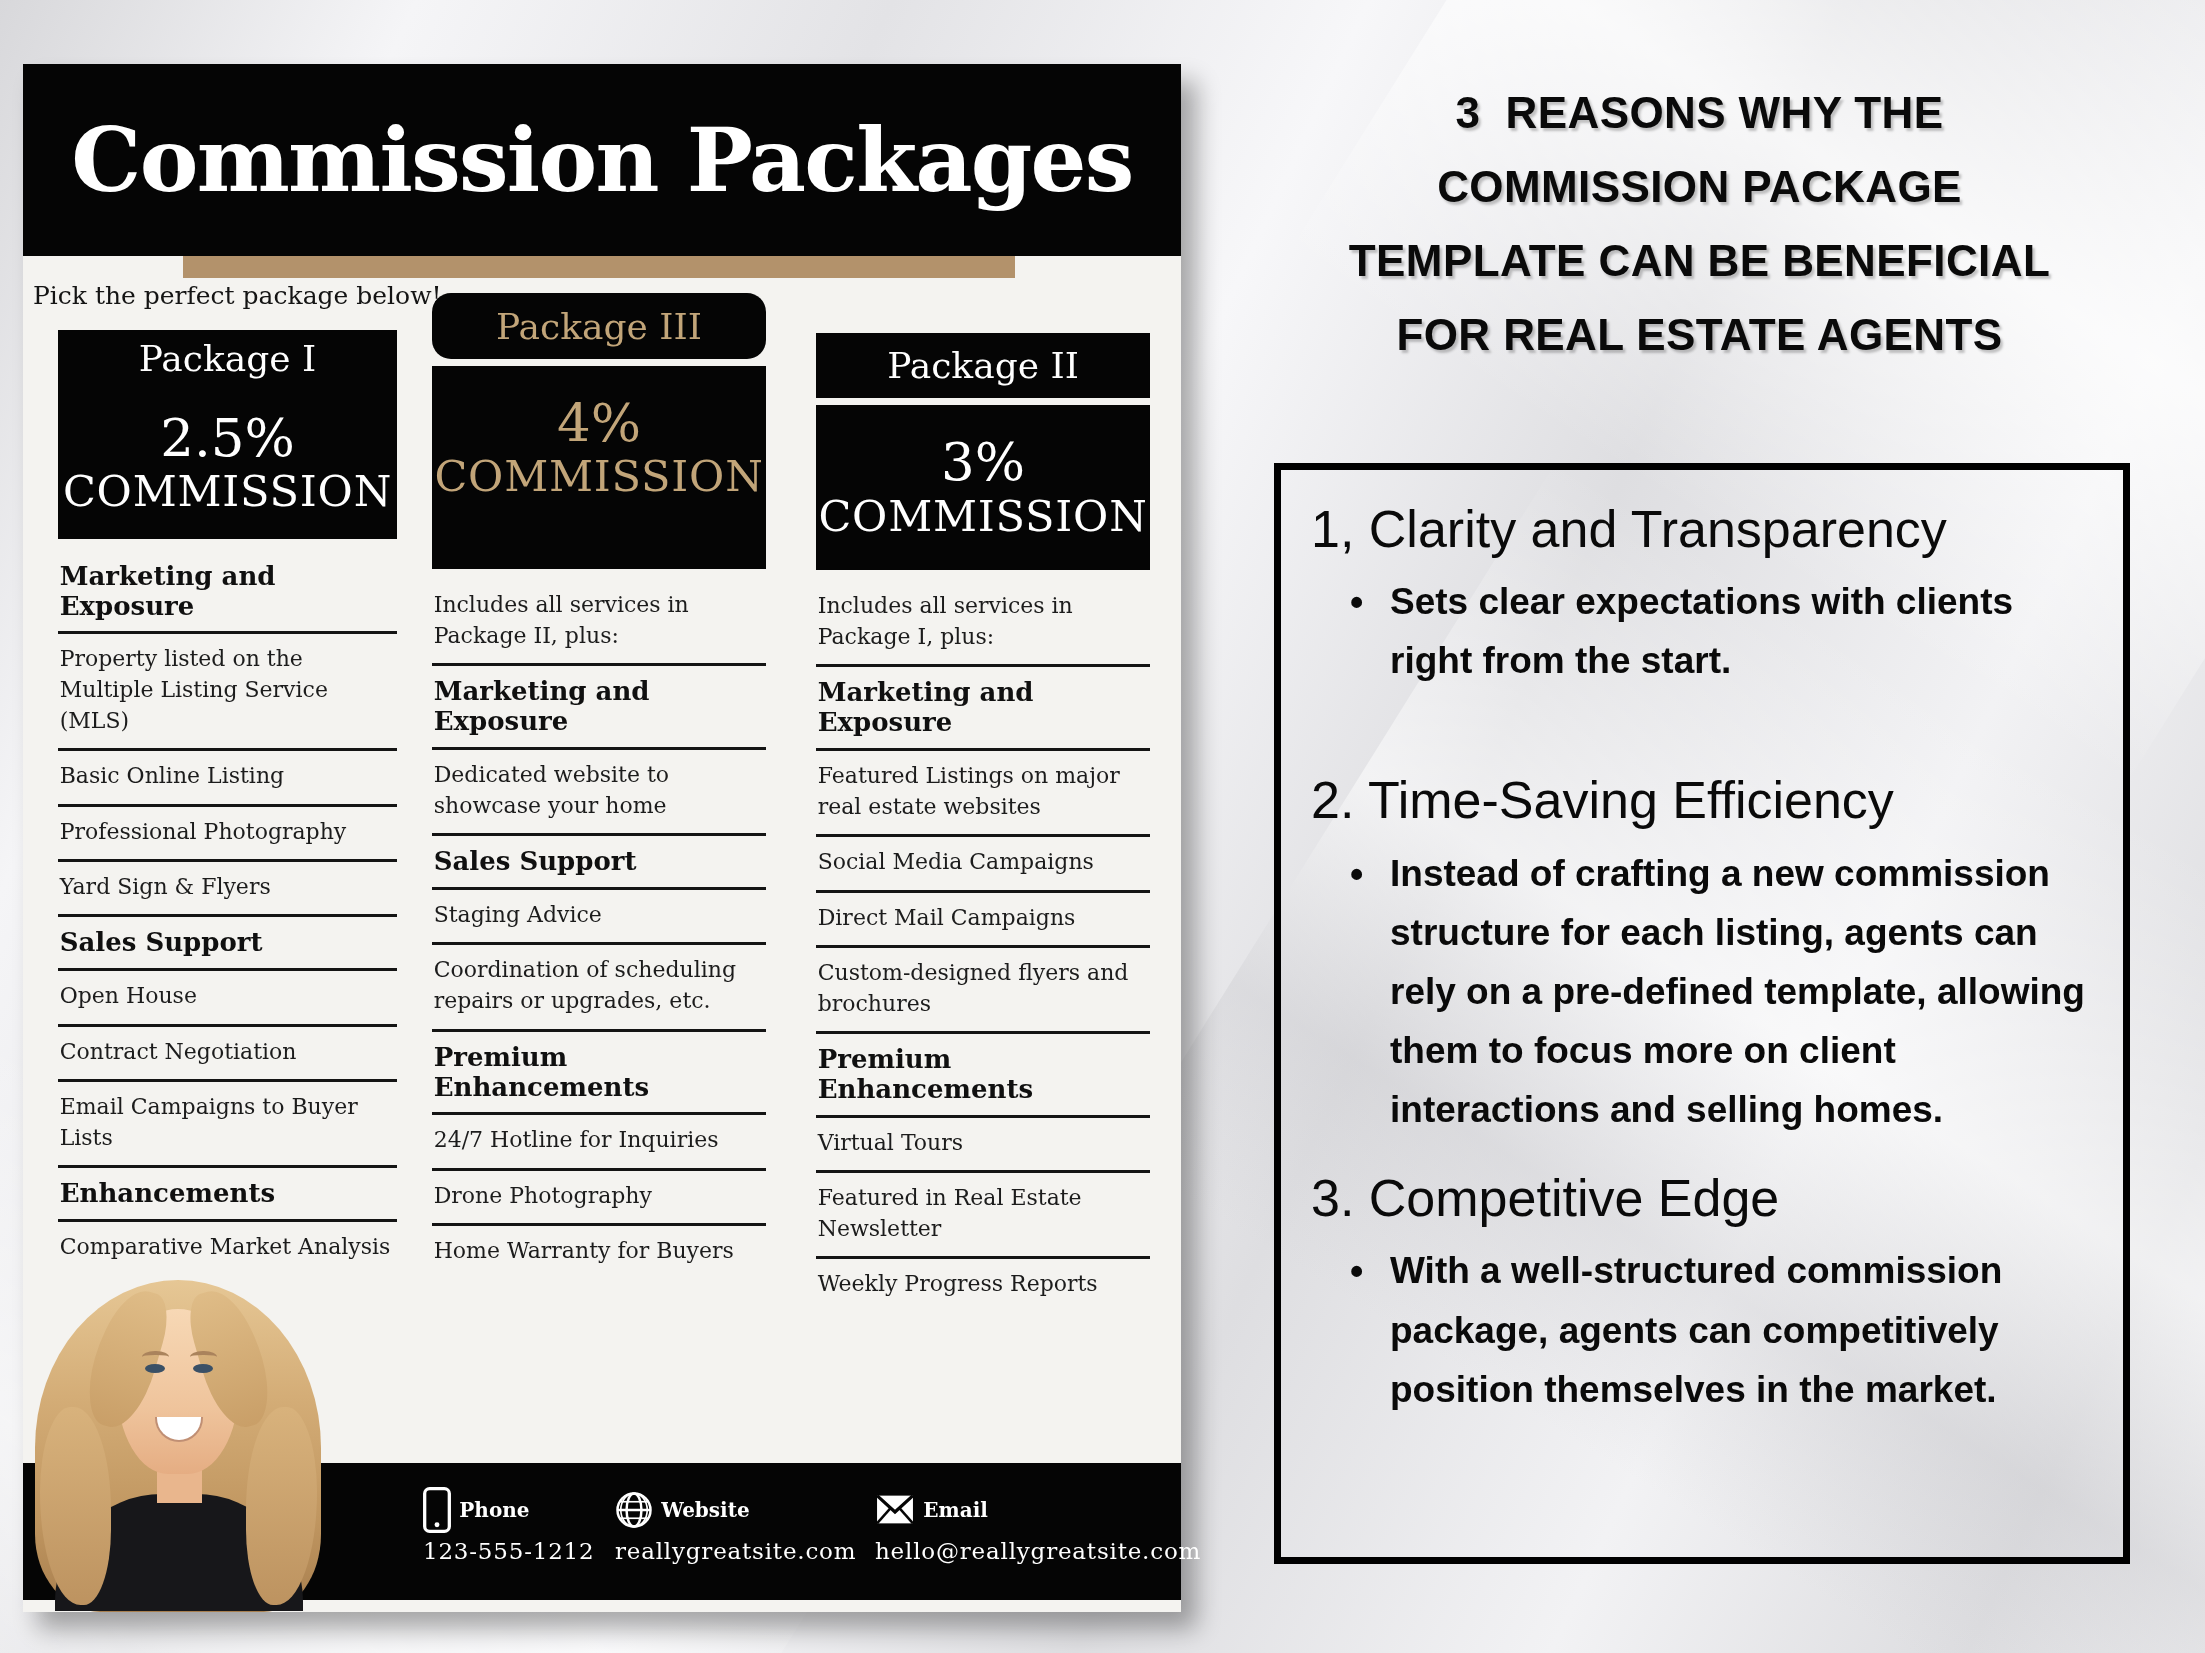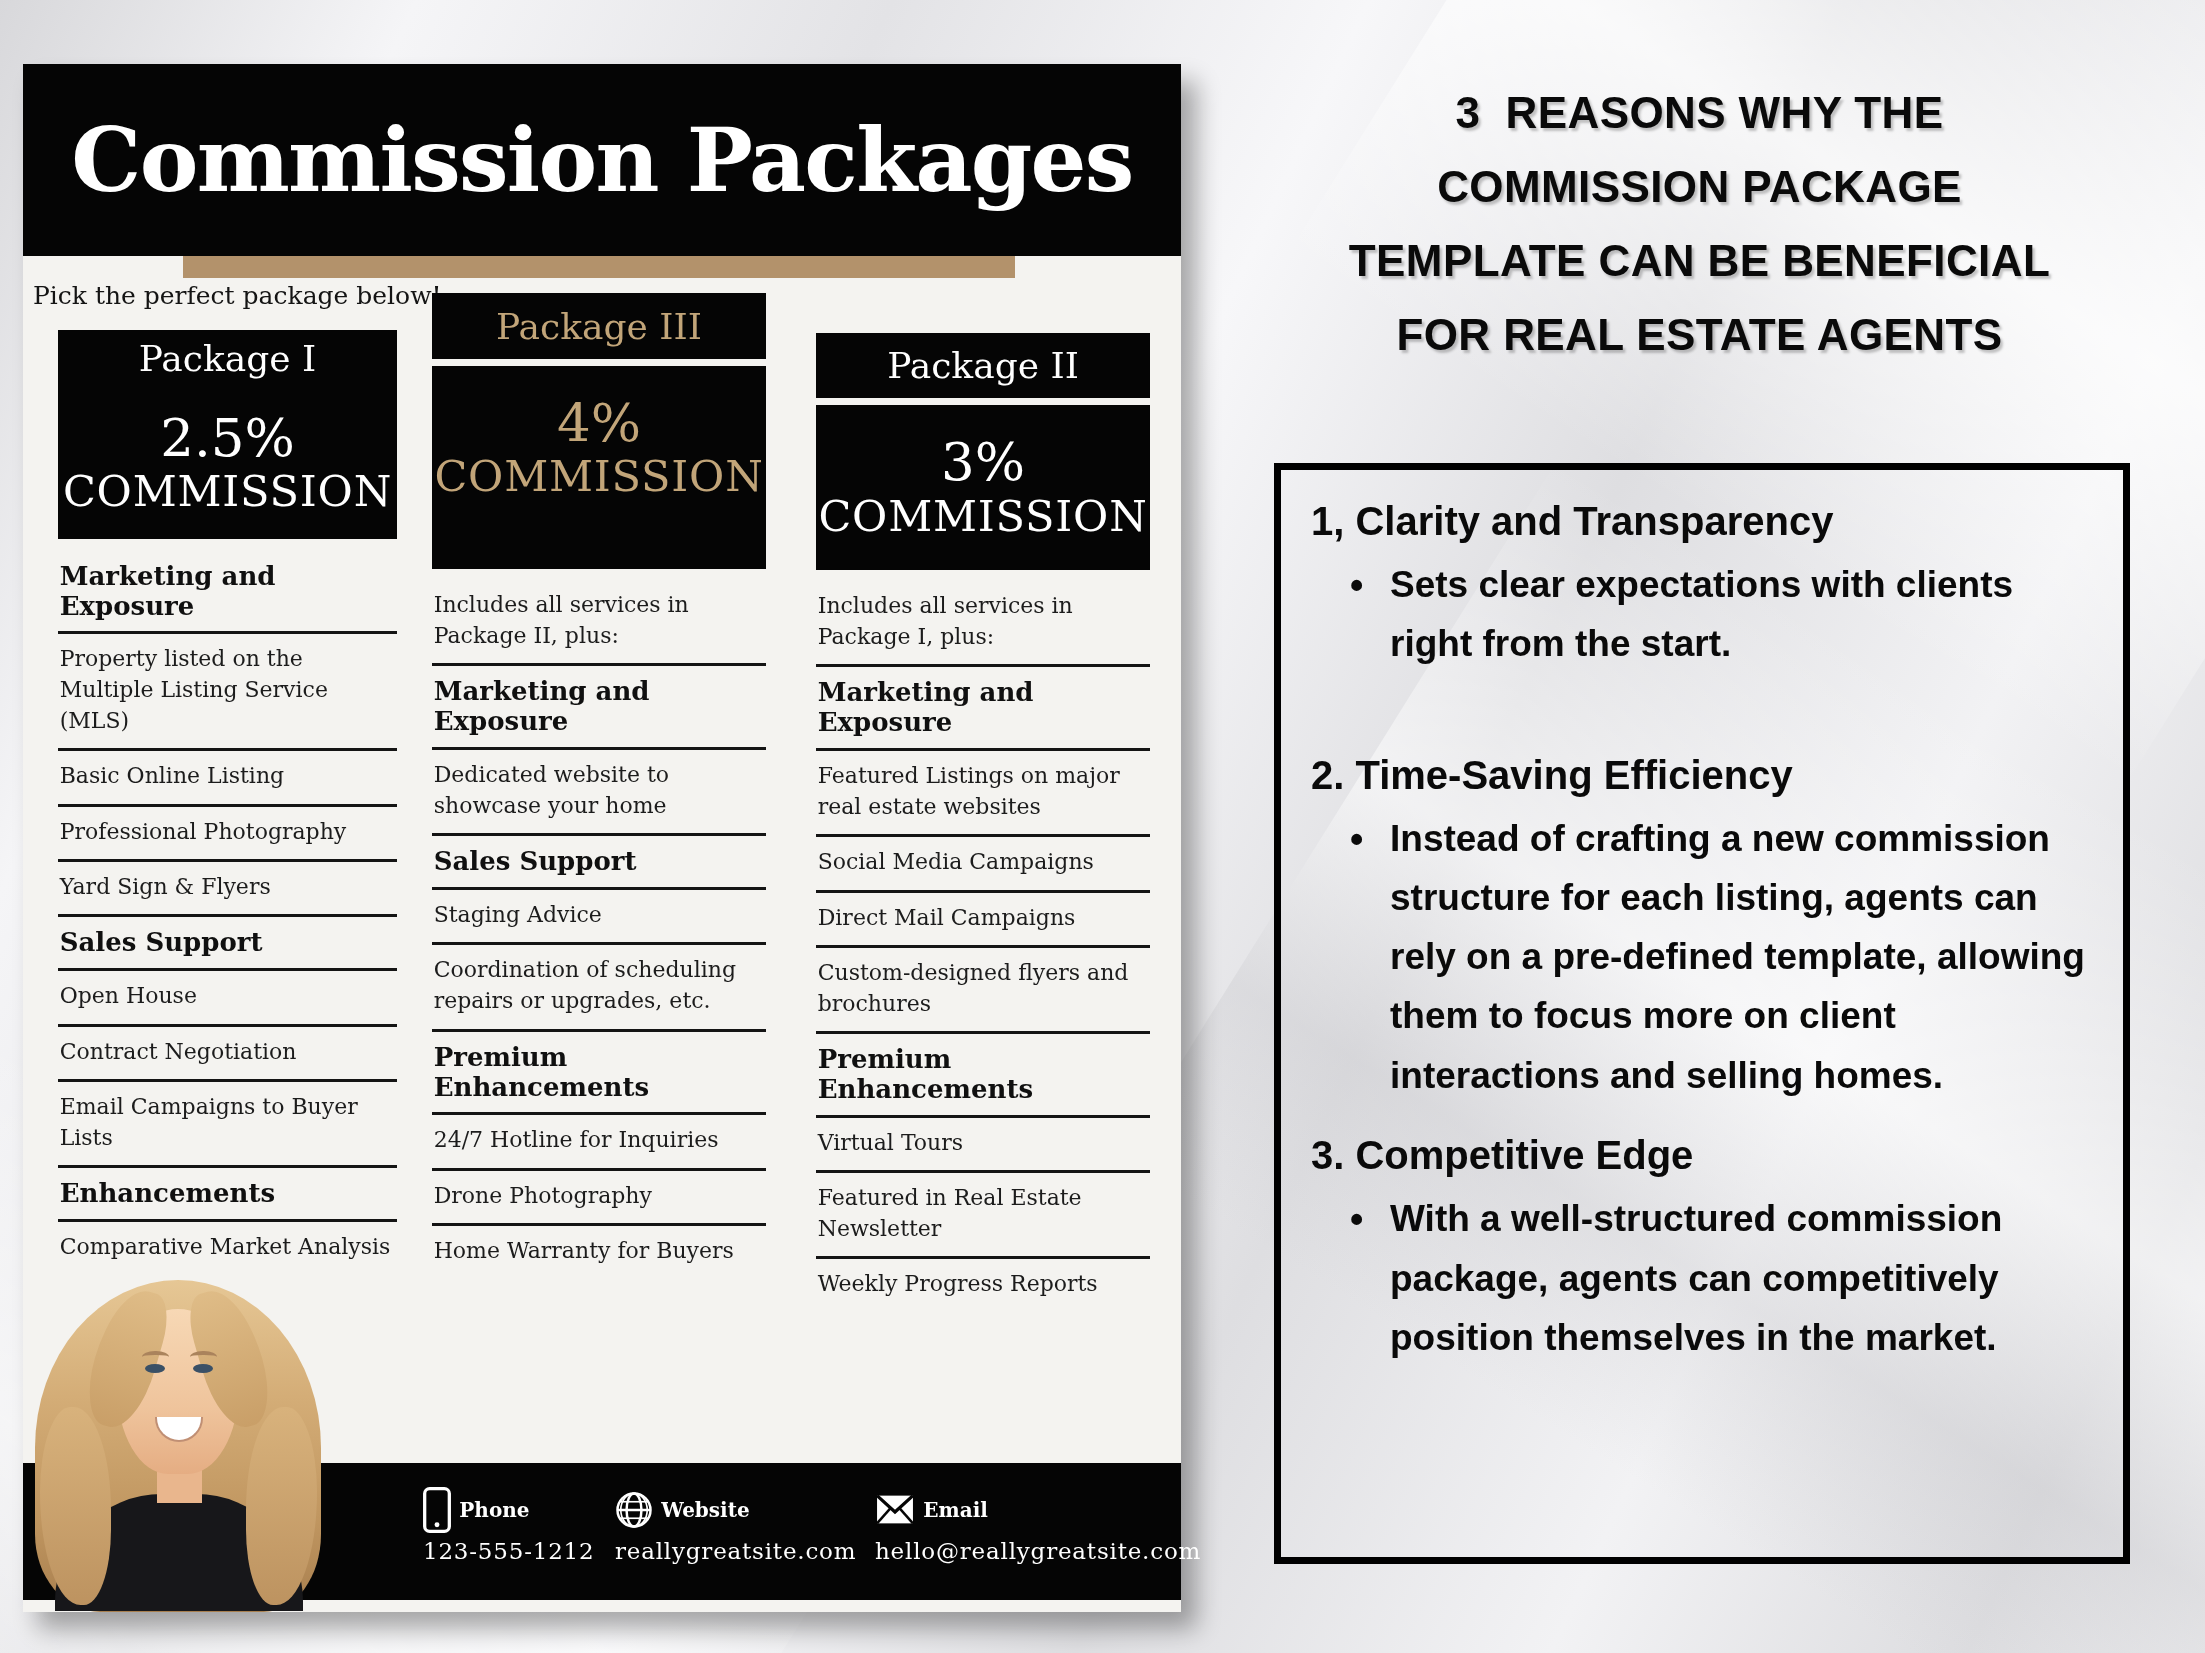--- a/index.html
+++ b/index.html
@@ -43,21 +43,21 @@
   
   .col{position:absolute;}
   .c1{left:35px;top:266px;width:339px;}
   .c2{left:409px;top:229px;width:334px;}
   .c3{left:793px;top:269px;width:334px;}
   .pkg-label{
     background:#050505;display:flex;align-items:center;justify-content:center;
     color:#fff;font-size:36px;font-weight:400;
   }
   .c1 .pkg-label{height:57px;}
-  .c2 .pkg-label{height:66px;}
+  .c2 .pkg-label{height:66px;border-radius:19px;}
   .c3 .pkg-label{height:65px;}
   .c2 .pkg-label{color:#c2a579;}
   .comm-box{
     background:#050505;display:flex;flex-direction:column;align-items:center;justify-content:center;
     color:#fff;
   }
   .c1 .comm-box{height:152px;margin-top:0;}
   .c2 .comm-box{height:203px;margin-top:6.6px;justify-content:flex-start;padding-top:28px;box-sizing:border-box;}
   .c3 .comm-box{height:165px;margin-top:6.6px;}
   .c2 .comm-box{color:#c2a579;}
@@ -126,21 +126,21 @@
     font-size:44px;line-height:1.68;letter-spacing:0.4px;
     text-shadow:2.5px 3.3px 2.5px rgba(0,0,0,.22);
   }
   .sb-title div{white-space:pre;}
   .sb-box{
     position:absolute;left:1274px;top:463px;width:856px;height:1101px;z-index:4;
     border:7.4px solid #000;box-sizing:border-box;
     padding:21.5px 36px 0 30px;
     font-family:"Liberation Sans","DejaVu Sans",sans-serif;color:#0a0a0a;
   }
-  .reason-heading{font-size:40px;font-weight:700;line-height:1.45;}
+  .reason-heading{font-size:52px;font-weight:400;line-height:1.45;}
   .reason-bullets{list-style:none;margin:5px 0 0 0;padding:0 0 0 79px;}
   .reason-bullets li{
     position:relative;font-size:37px;font-weight:700;line-height:1.6;
   }
   .reason-bullets li::before{
     content:"\2022";position:absolute;left:-40px;top:0;font-size:38px;
   }
   .r2{margin-top:73px;}
   .r3{margin-top:21.5px;}
 

